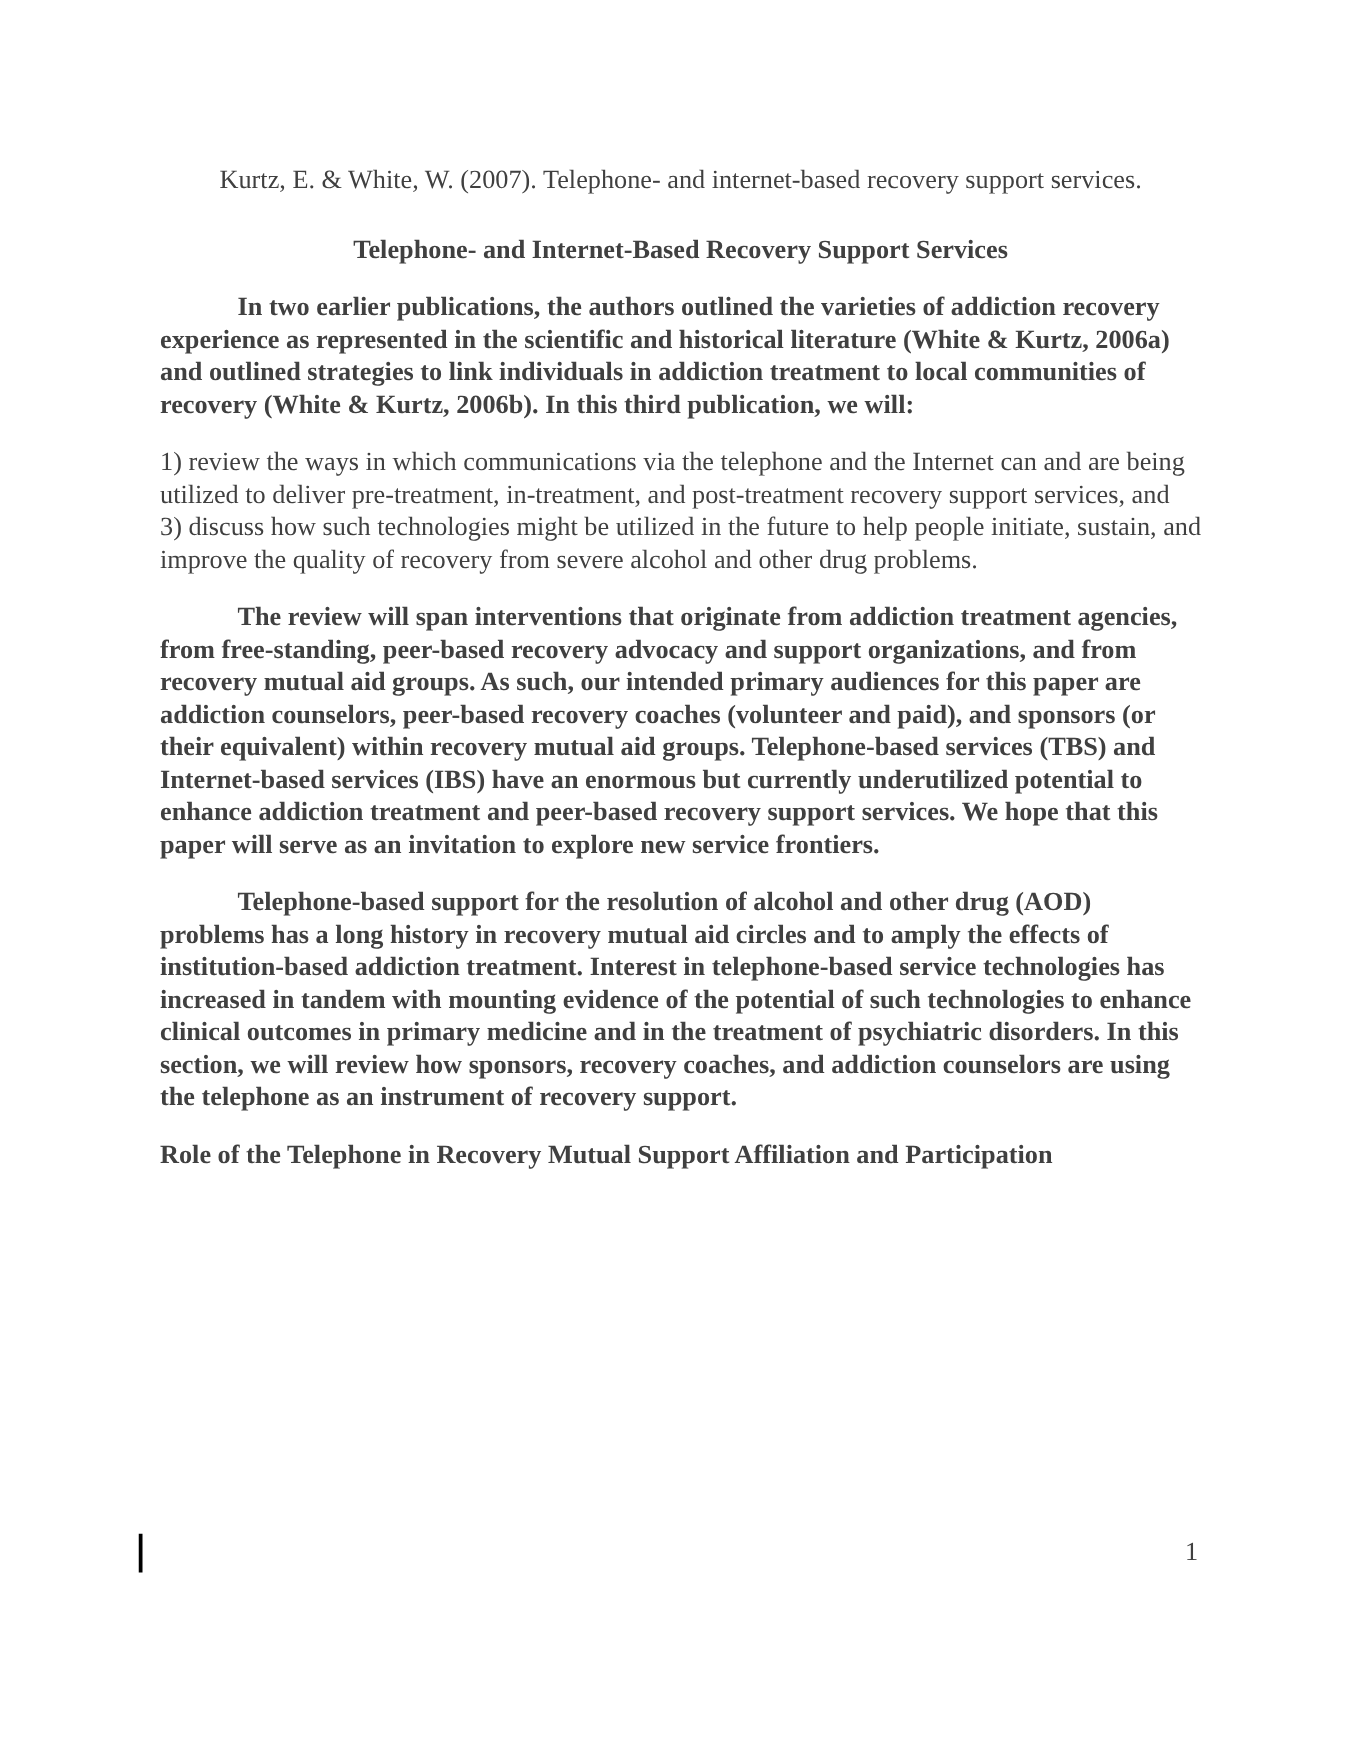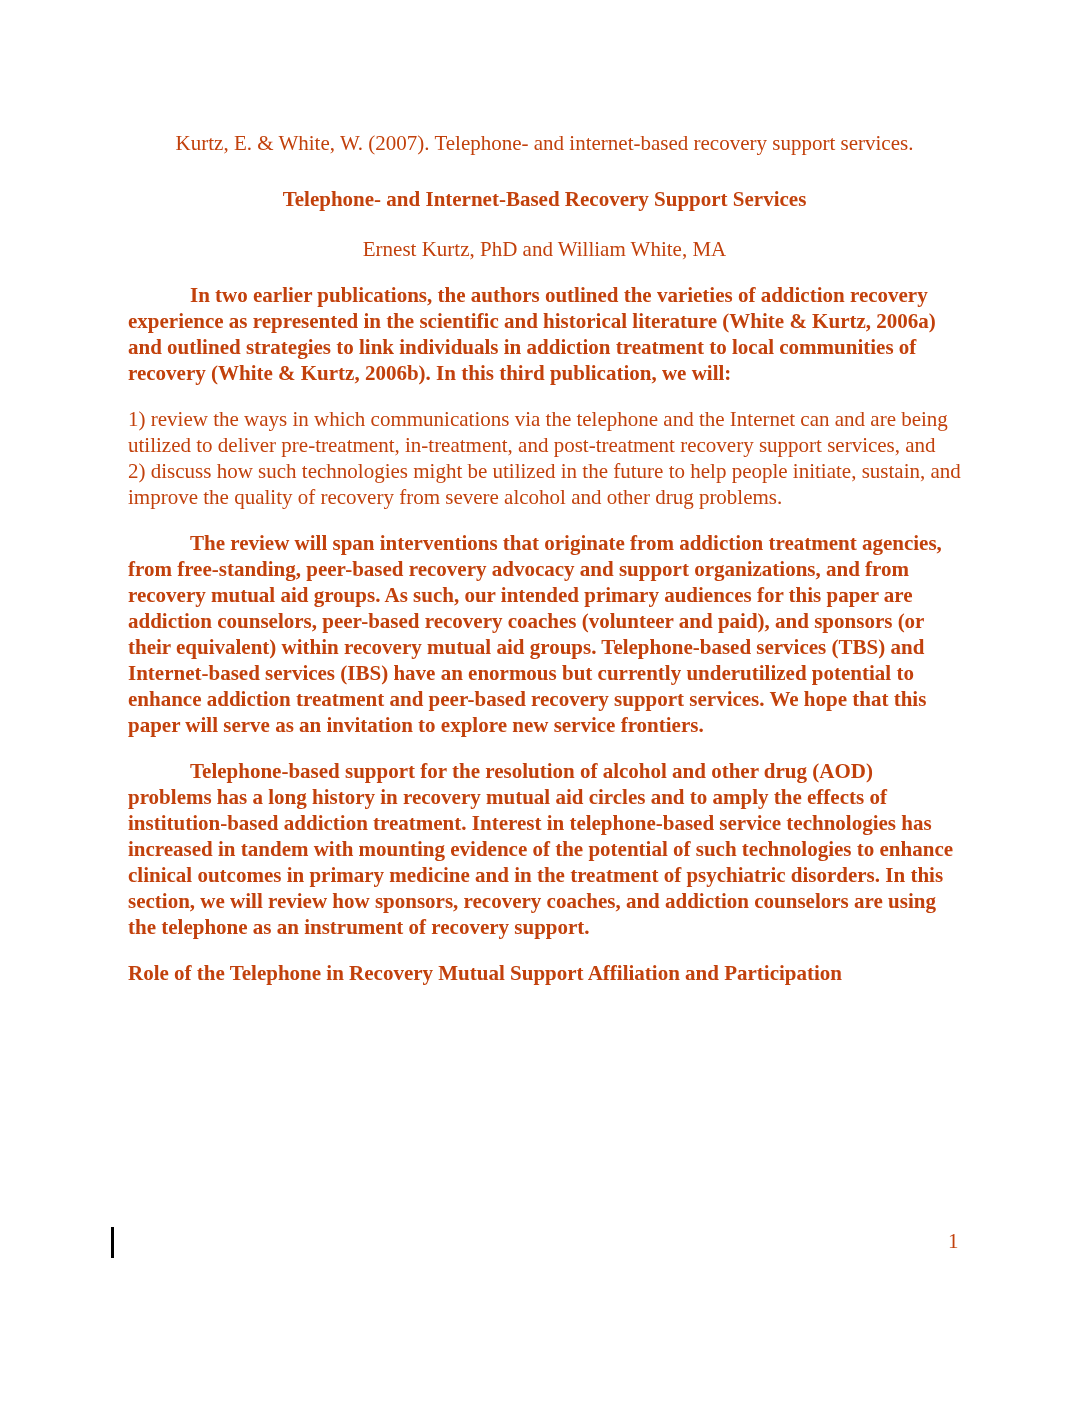--- a/index.html
+++ b/index.html
@@ -5,21 +5,21 @@
   html, body {
     margin: 0;
     padding: 0;
     background: #ffffff;
   }
   .page {
     position: relative;
     width: 1088px;
     height: 1329px;
     background: #ffffff;
-    color: #c2410c;
+    color: #404040;
     font-family: "Liberation Serif", "DejaVu Serif", serif;
     font-size: 21px;
     line-height: 26px;
     overflow: hidden;
   }
   .content {
     position: absolute;
     left: 128px;
     top: 130px;
     width: 833px;
@@ -50,28 +50,27 @@
 <body>
 
 <div class="page">
 
   <div class="content">
 
     <div class="centered">Kurtz, E. &amp; White, W. (2007).  Telephone- and internet-based recovery support services.</div>
 
     <div class="centered bold title">Telephone- and Internet-Based Recovery Support Services</div>
 
-    <div class="centered byline">Ernest Kurtz, PhD and William White, MA</div>
 
 
     <div class="para block">In two earlier publications, the authors outlined the varieties of addiction recovery experience as represented in the scientific and historical literature (White &amp; Kurtz, 2006a) and outlined strategies to link individuals in addiction treatment to local communities of recovery (White &amp; Kurtz, 2006b).  In this third publication, we will:</div>
 
     <div class="list-block block">
       <div>1) review the ways in which communications via the telephone and the Internet can and are being utilized to deliver pre-treatment, in-treatment, and post-treatment recovery support services, and</div>
-      <div>2) discuss how such technologies might be utilized in the future to help people initiate, sustain, and improve the quality of recovery from severe alcohol and other drug problems.</div>
+      <div>3) discuss how such technologies might be utilized in the future to help people initiate, sustain, and improve the quality of recovery from severe alcohol and other drug problems.</div>
     </div>
 
     <div class="para block">The review will span interventions that originate from addiction treatment agencies, from free-standing, peer-based recovery advocacy and support organizations, and from recovery mutual aid groups. As such, our intended primary audiences for this paper are addiction counselors, peer-based recovery coaches (volunteer and paid), and sponsors (or their equivalent) within recovery mutual aid groups.  Telephone-based services (TBS) and Internet-based services (IBS) have an enormous but currently underutilized potential to enhance addiction treatment and peer-based recovery support services.  We hope that this paper will serve as an invitation to explore new service frontiers.</div>
 
 
     <div class="para block">Telephone-based support for the resolution of alcohol and other drug (AOD) problems has a long history in recovery mutual aid circles and to amply the effects of institution-based addiction treatment.  Interest in telephone-based service technologies has increased in tandem with mounting evidence of the potential of such technologies to enhance clinical outcomes in primary medicine and in the treatment of psychiatric disorders.  In this section, we will review how sponsors, recovery coaches, and addiction counselors are using the telephone as an instrument of recovery support.</div>
 
     <div class="bold block">Role of the Telephone in Recovery Mutual Support Affiliation and Participation</div>
 
   </div>

